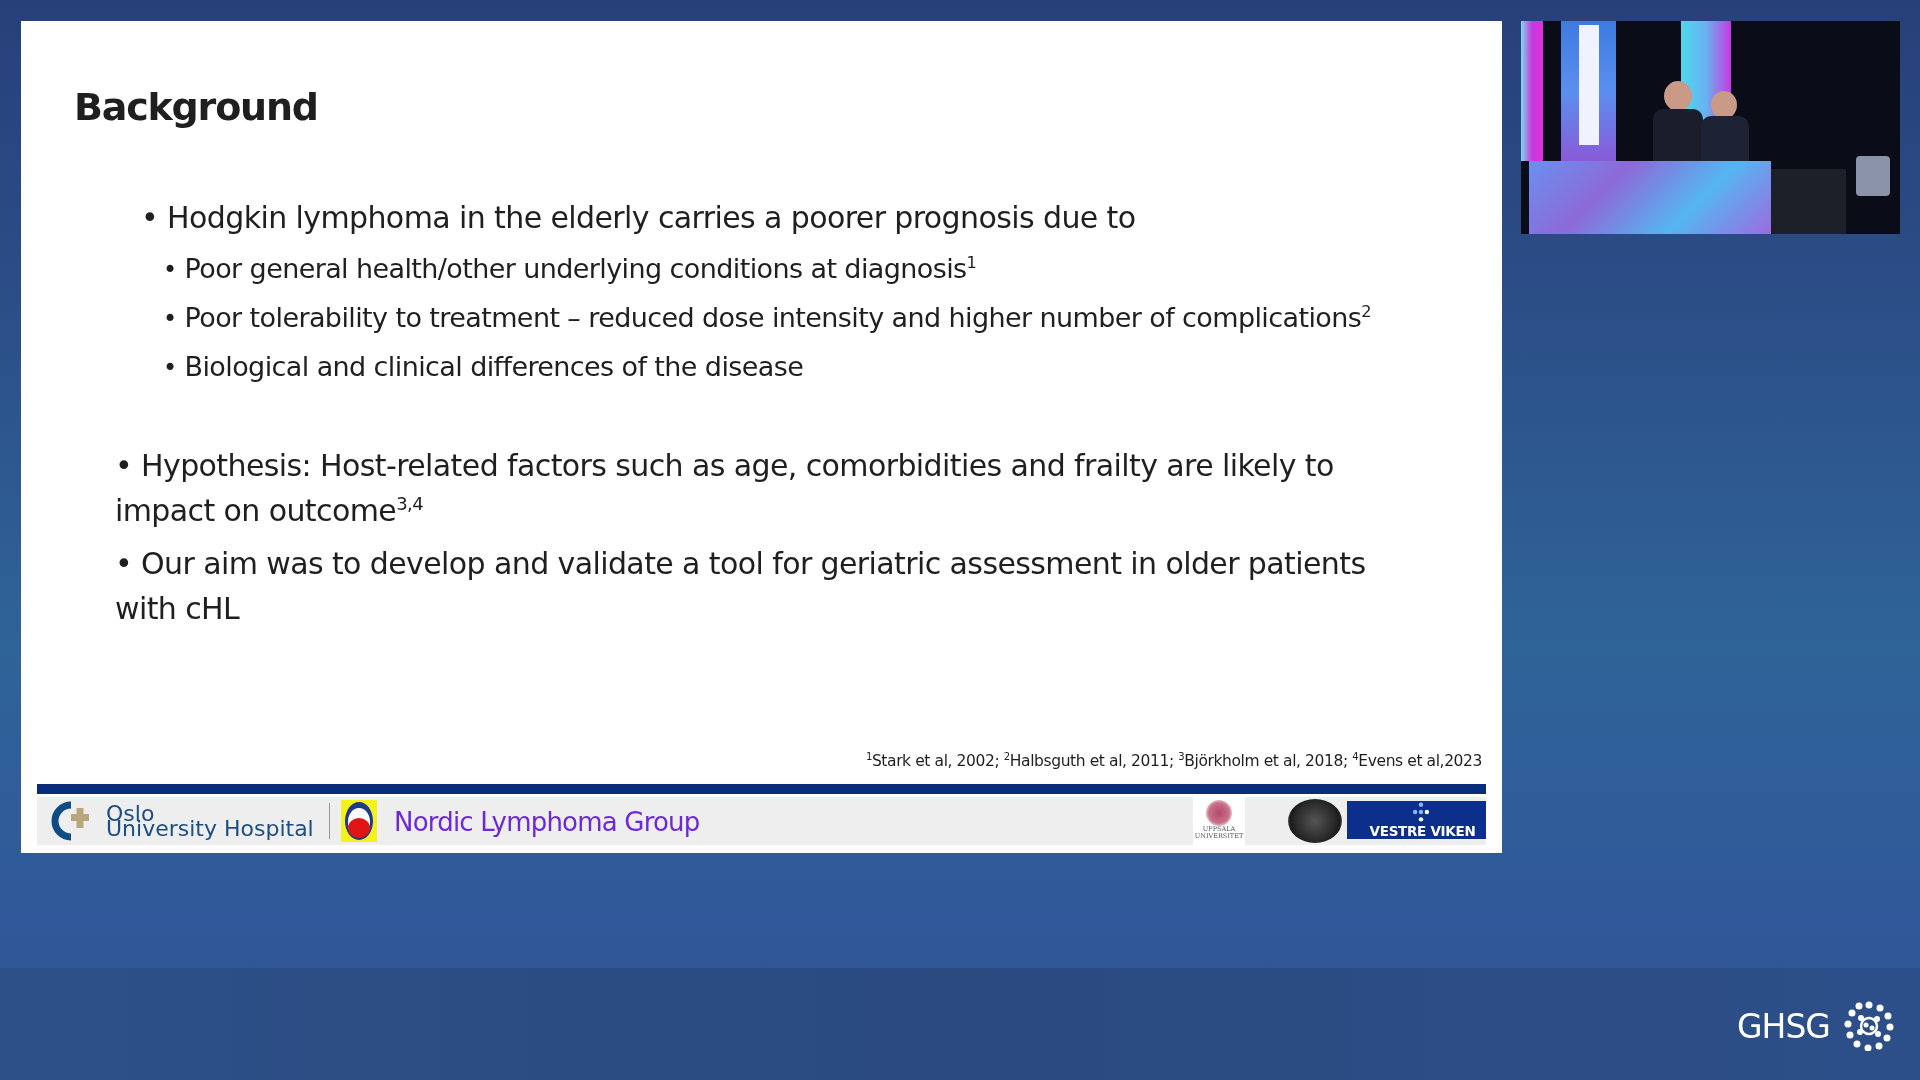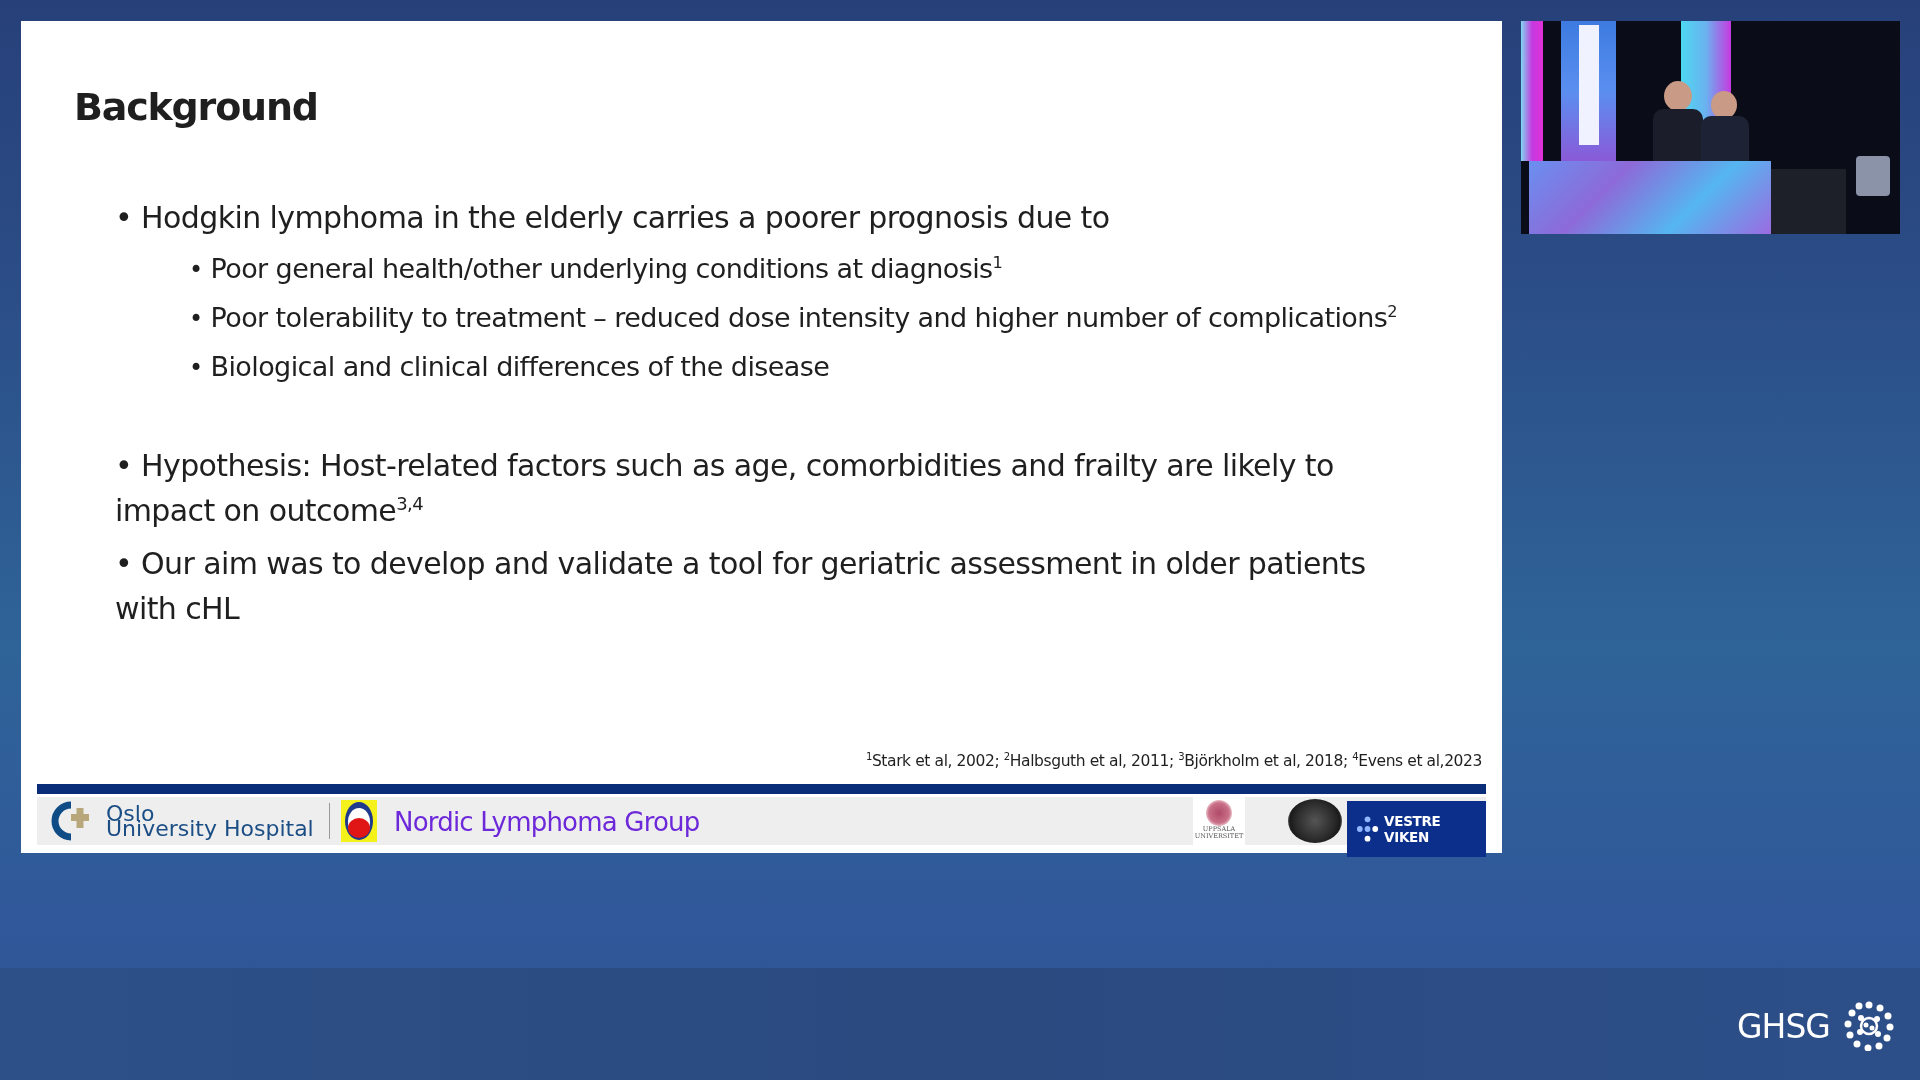--- a/index.html
+++ b/index.html
@@ -27,21 +27,21 @@
       position: absolute; left: 53px; top: 64px;
       font-size: 38px; font-weight: bold; color: #1f1f1f;
       font-family: "DejaVu Sans", sans-serif; letter-spacing: -1.2px;
     }
     .bl {
       position: absolute; color: #1f1f1f; font-family: "DejaVu Sans", sans-serif;
       letter-spacing: -0.6px; white-space: nowrap;
     }
     .b1 { font-size: 30px; left: 94px; }
     .b1 .dot { left: -40px; top: 0; font-size: 30px; }
-    .b2 { font-size: 27px; left: 142px; margin-left: 26px; }
+    .b2 { font-size: 27px; left: 142px; }
     .b2 .dot { left: -36px; top: 0; font-size: 24px; }
     .cont { font-size: 30px; left: 94px; text-align: center; }
     sup { font-size: 0.6em; vertical-align: super; line-height: 0; }
     .refs {
       position: absolute; right: 20px; top: 731px; font-size: 15.5px; color: #1f1f1f;
       font-family: "DejaVu Sans", sans-serif; letter-spacing: -0.4px; white-space: nowrap;
     }
     .refs sup { font-size: 0.65em; }
     .footer-bar {
       position: absolute; left: 16px; top: 763px; width: 1449px; height: 10px; background: #0a2d79;
@@ -68,41 +68,41 @@
       text-align: center;
     }
     .uppsala-seal { width: 26px; height: 26px; margin: 3px auto 0; border-radius: 50%;
       background: radial-gradient(circle, #b04a68 0%, #c97088 55%, #e6b8c3 70%, #fff 75%); }
     .uppsala-text { font-family: "DejaVu Serif", serif; font-size: 6.5px; color: #555; line-height: 7px; }
     .oslo-seal {
       position: absolute; left: 1251px; top: 2px; width: 54px; height: 44px; border-radius: 50%;
       background: radial-gradient(circle, #555 0%, #2a2a2a 55%, #1a1a1a 72%, #444 76%, #111 100%);
     }
     .vestre {
-      position: absolute; left: 1310px; top: 4px; width: 139px; height: 56px; background: #0b2f8a;
-      display: flex; align-items: center; padding-left: 8px;
+      position: absolute; left: 1310px; top: 4px; width: 139px; height: 38px; background: #0b2f8a;
+      display: flex; align-items: center; padding-left: 8px; flex-direction: column;
     }
     .vestre-dots { width: 26px; height: 30px; }
     .vestre-text { color: #fff; font-weight: bold; font-size: 13.5px; margin-left: 4px;
       font-family: "DejaVu Sans", sans-serif; letter-spacing: -0.3px; }
 
     .video {
       position: absolute; left: 1521px; top: 21px; width: 379px; height: 213px;
       background: #0a0c18; overflow: hidden;
     }
     .v-pillar { position: absolute; top: 0; height: 140px; }
     .v-desk { position: absolute; top: 140px; height: 73px; }
   </style>
 </head>
 <body>
 
 <div class="slide">
   <div class="slide-title">Background</div>
 
-  <div class="bl b1" style="top:179px;">
+  <div class="bl b1" style="top:179px;margin-left:26px;">
     <span class="dot">•</span>
     <span>Hodgkin lymphoma in the elderly carries a poorer prognosis due to</span>
   </div>
 
   <div class="bl b2" style="top:232px;">
     <span class="dot">•</span>
     <span>Poor general health/other underlying conditions at diagnosis</span><sup>1</sup>
   </div>
   <div class="bl b2" style="top:281px;">
     <span class="dot">•</span>

